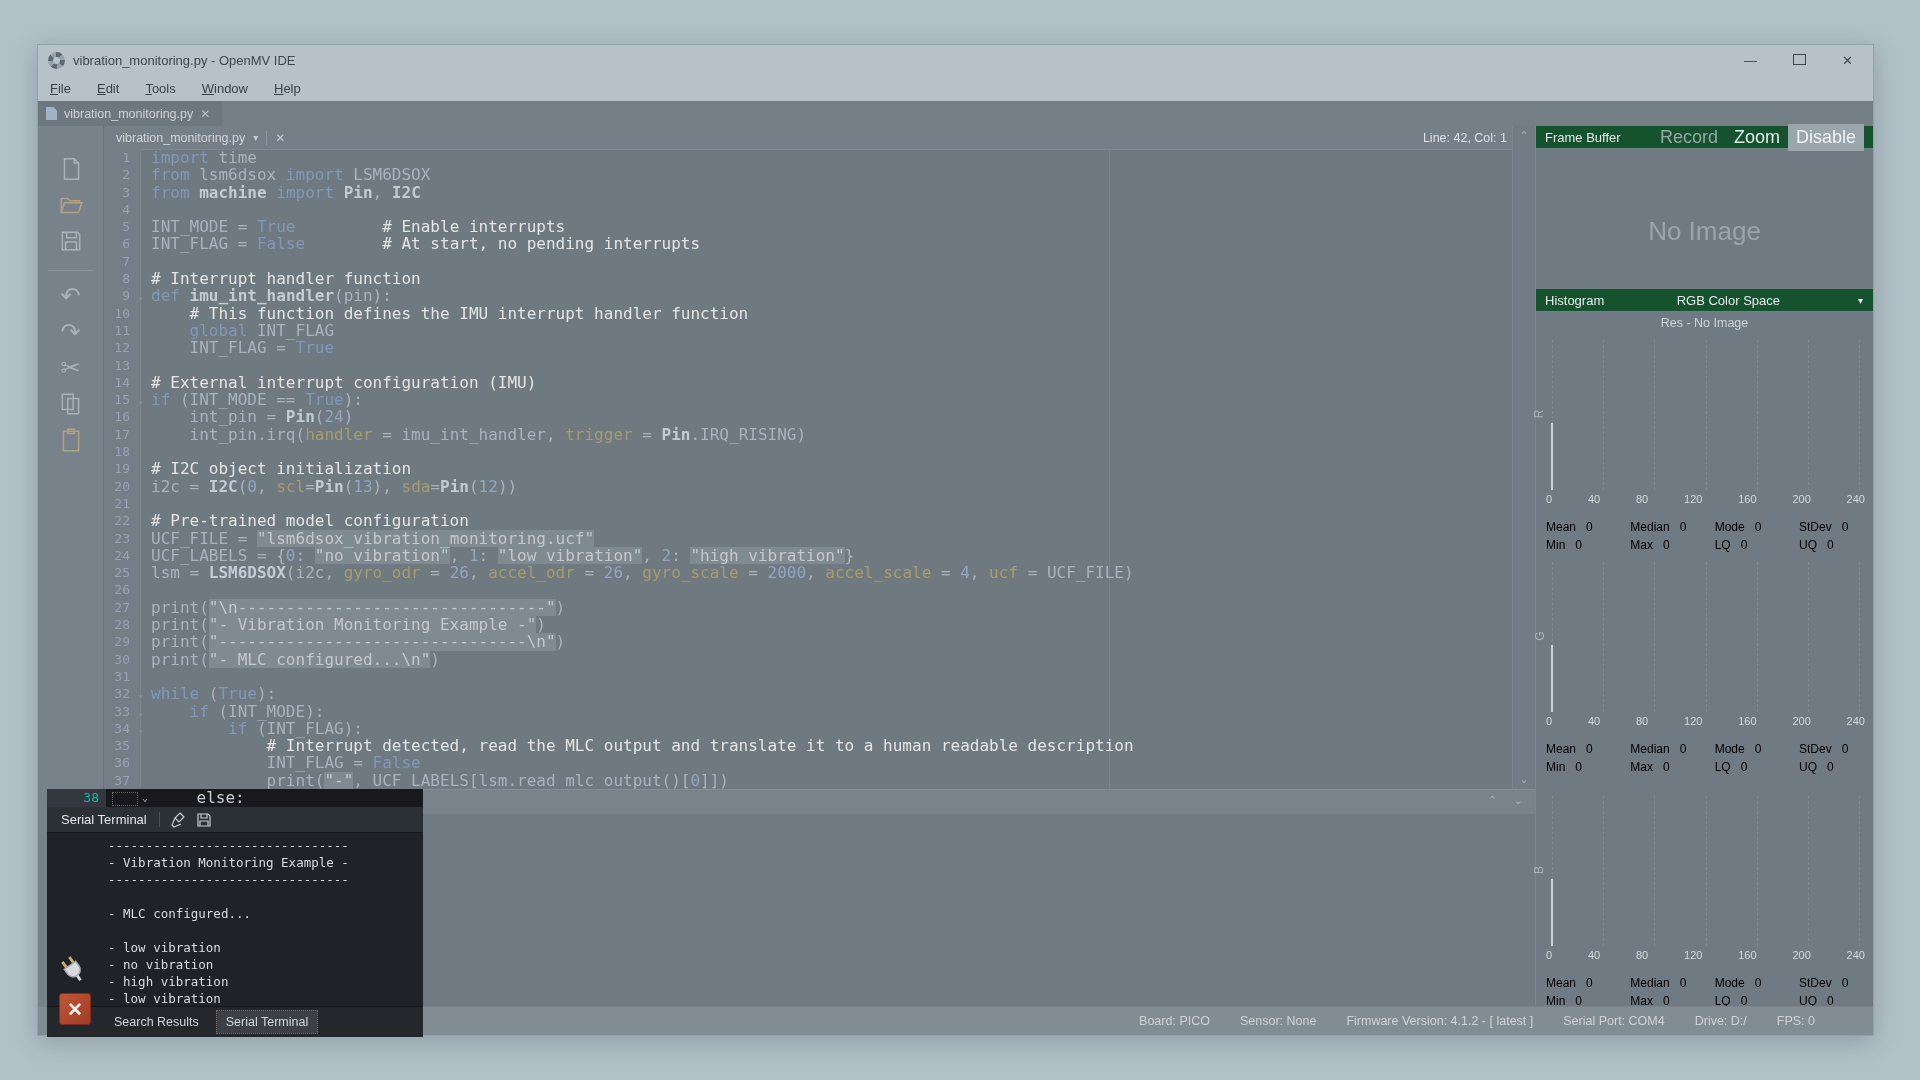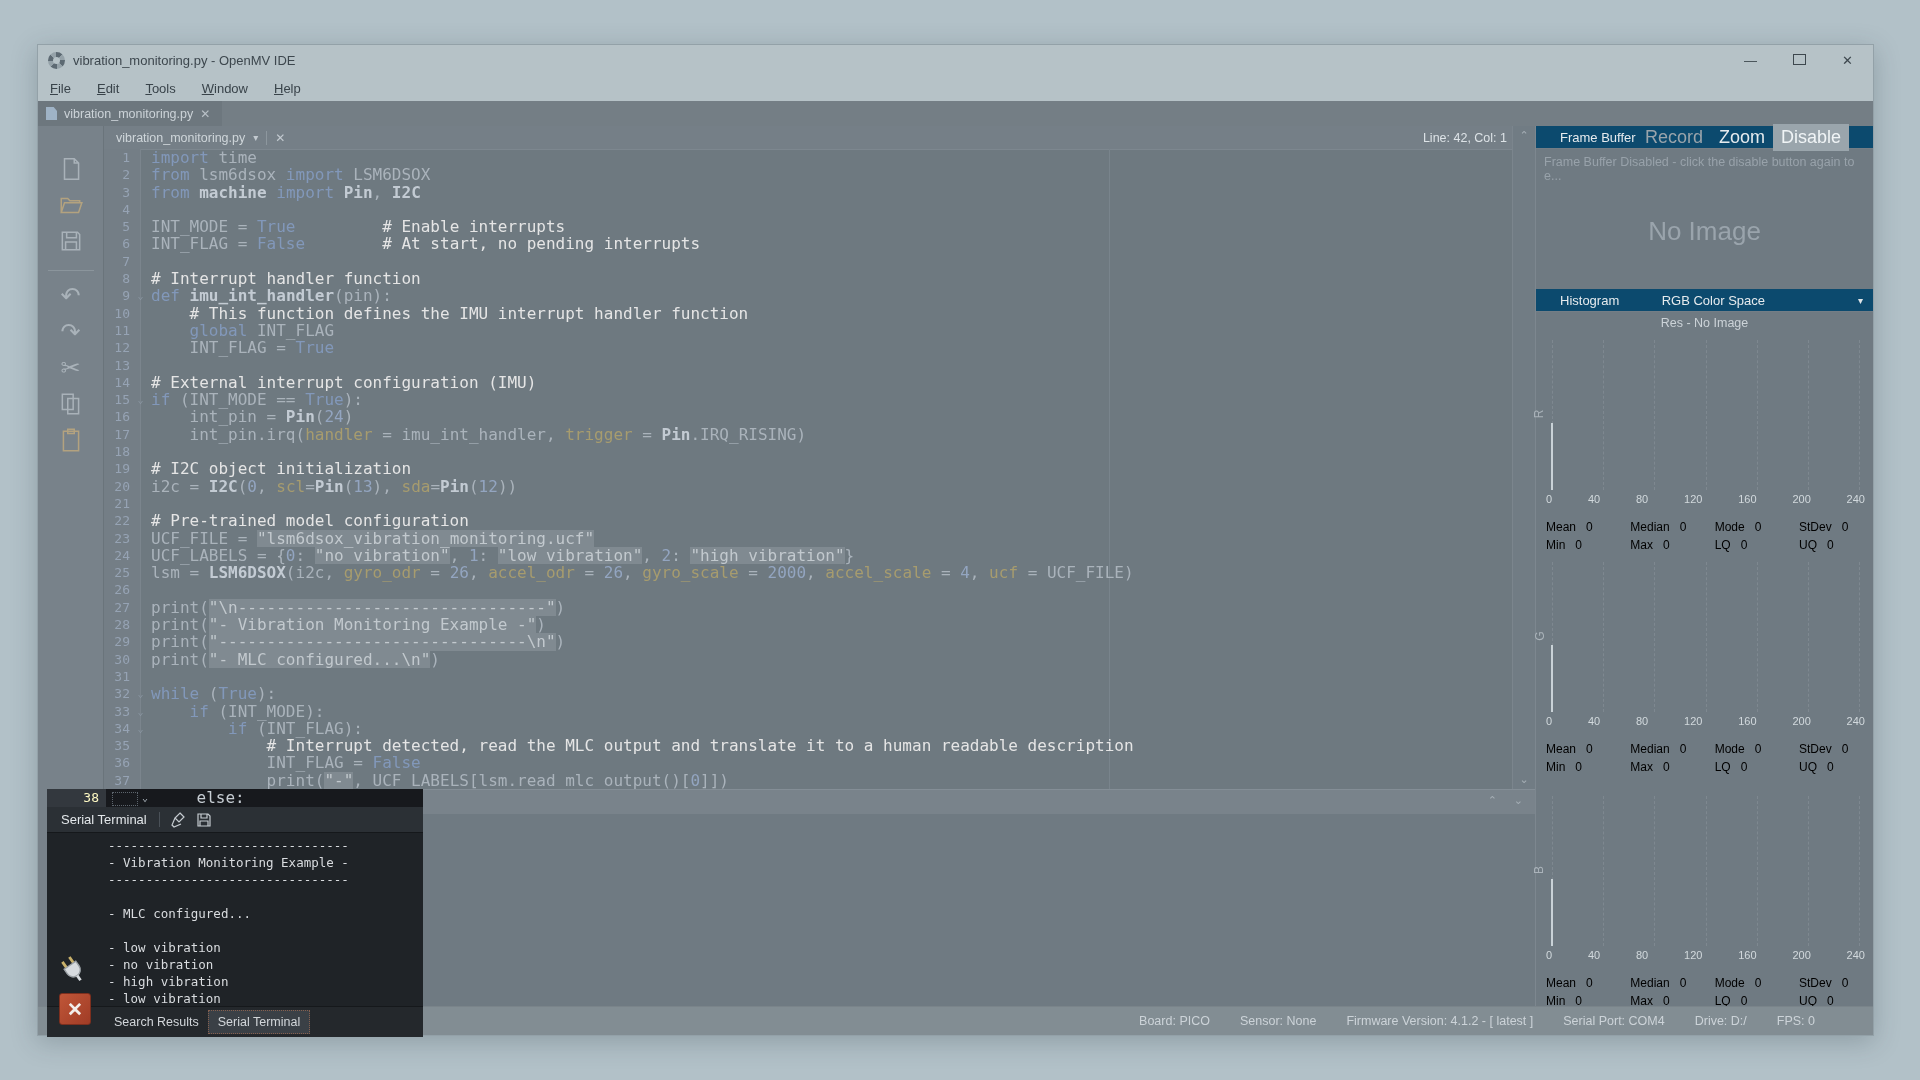--- a/index.html
+++ b/index.html
@@ -57,22 +57,22 @@
   .vscroll{position:absolute;right:0;top:0;height:663px;width:22px;background:#717c84;border-left:1px solid #7b858d;}
   .vscroll .up{position:absolute;top:3px;left:0;right:0;text-align:center;color:#a5aeb5;font-size:11px;}
   .vscroll .dn{position:absolute;bottom:3px;left:0;right:0;text-align:center;color:#a5aeb5;font-size:11px;}
   .dimpanel{position:absolute;left:0;right:0;top:663px;bottom:0;}
   .dimpanel .hd{height:24px;background:#79838b;border-top:1px solid #848e96;border-bottom:1px solid #69737a;position:relative;}
   .dimpanel .hd .c1{position:absolute;right:38px;top:4px;color:#a5aeb5;font-size:11px;}
   .dimpanel .hd .c2{position:absolute;right:12px;top:4px;color:#a5aeb5;font-size:11px;}
   .dimpanel .bd{position:absolute;top:25px;bottom:0;left:0;right:0;background:#6f7a82;}
   
   .rpanel{width:337px;flex:none;position:relative;background:#6f7a82;border-left:1px solid #7d878f;font-size:13px;}
-  .sechead{position:absolute;left:0;right:0;height:23px;background:#0c4a6e;color:#e6ebee;
-    display:flex;align-items:center;padding:0 24px;box-sizing:border-box;border-bottom:1px solid #747e86;}
+  .sechead{position:absolute;left:0;right:0;height:23px;background:#14532d;color:#e6ebee;
+    display:flex;align-items:center;padding:0 9px;box-sizing:border-box;border-bottom:1px solid #747e86;}
   .fbbtns{margin-left:auto;display:flex;align-items:center;gap:0;font-size:18px;}
   .fbbtn{padding:3px 8px;}
   .fbbtn.dim{color:#9aa4ab;}
   .fbbtn.on{background:#9aa5ac;color:#f0f4f6;}
   .fbnotice{position:absolute;left:8px;top:29px;color:#98a2aa;font-size:12.5px;}
   .noimage{position:absolute;left:0;right:0;top:90px;text-align:center;color:#9aa4ac;font-size:26px;}
   .histhead{top:163px;}
   .cspace{margin-left:auto;margin-right:84px;}
   .dd-caret{position:absolute;right:10px;font-size:10px;color:#dfe5e8;}
   .resline{position:absolute;left:0;right:0;top:190px;text-align:center;color:#ccd3d8;font-size:12.5px;}
@@ -86,33 +86,33 @@
     padding:0 0 0 4px;color:#d2d9dd;font-size:11px;}
   .stats{position:absolute;left:10px;right:10px;display:flex;justify-content:space-between;color:#000000;font-size:12px;}
   .stats .pair{display:flex;gap:10px;min-width:64px;}
   
   .statusbar{position:absolute;left:0;bottom:0;right:0;height:28px;background:#828d93;border-top:1px solid #7a848a;
     display:flex;align-items:center;justify-content:flex-end;gap:30px;padding-right:58px;font-size:12.5px;color:#ccd3d8;}
   
   .spot{position:absolute;left:9px;top:744px;width:376px;height:248px;background:#1f2327;z-index:5;}
   .code38{position:absolute;left:0;top:0;right:0;height:18px;background:#17191d;
     font-family:"DejaVu Sans Mono",monospace;font-size:16px;line-height:18px;white-space:pre;display:flex;}
-  .code38 .ln{width:59px;text-align:right;color:#fef9c3;font-size:13px;background:#33383e;padding-right:7px;box-sizing:border-box;}
+  .code38 .ln{width:59px;text-align:right;color:#14b8a6;font-size:13px;background:#33383e;padding-right:7px;box-sizing:border-box;}
   .code38 .dotbox{width:24px;height:12px;margin:3px 4px 0 6px;border:1px dotted #5d656d;}
   .code38 .fold{color:#b7c0c8;font-size:10px;margin-right:2px;}
   .code38 .txt{color:#c6cdd3;margin-left:8px;}
   .sthead{position:absolute;left:0;top:18px;right:0;height:25px;background:#2b3035;border-bottom:1px solid #15181b;
     display:flex;align-items:center;color:#e3e7ea;font-size:13px;padding-left:14px;}
   .sthead .sep{width:1px;height:15px;background:#4a5158;margin:0 10px 0 12px;}
   .sthead svg{width:16px;height:16px;margin-right:10px;}
   .stbody{position:absolute;left:0;top:43px;right:0;bottom:30px;overflow:hidden;
     font-family:"DejaVu Sans Mono",monospace;font-size:12.5px;line-height:17px;color:#d9dcdf;padding:5px 0 0 61px;}
   .stbody div{white-space:pre;min-height:17px;}
   .sttabs{position:absolute;left:0;bottom:0;right:0;height:30px;background:#24282c;border-top:1px solid #15181b;
-    display:flex;align-items:center;padding-left:58px;font-size:12.5px;color:#d2d6da;}
+    display:flex;align-items:center;gap:8px;padding-left:58px;font-size:12.5px;color:#d2d6da;}
   .sttab{padding:4px 9px;}
   .sttab.active{background:#3a4046;border:1px dotted #86604f;}
   .plugico{position:absolute;left:10px;top:165px;width:34px;height:34px;}
   .xico{position:absolute;left:12px;top:204px;width:30px;height:30px;background:linear-gradient(135deg,#c05638,#a03c26);
     border:1px solid #7d2f1e;border-radius:3px;display:flex;align-items:center;justify-content:center;
     color:#f2efec;font-size:19px;font-weight:bold;}
 </style>
 </head>
 <body>
 
@@ -256,21 +256,20 @@
 
       <div class="rpanel">
         <div class="sechead" style="top:0;">
           <span>Frame Buffer</span>
           <div class="fbbtns">
             <span class="fbbtn dim">Record</span>
             <span class="fbbtn">Zoom</span>
             <span class="fbbtn on">Disable</span>
           </div>
         </div>
-        <div class="fbnotice">Frame Buffer Disabled - click the disable button again to e...</div>
         <div class="noimage">No Image</div>
 
         <div class="sechead histhead">
           <span>Histogram</span>
           <span class="cspace">RGB Color Space</span>
           <span class="dd-caret">▾</span>
         </div>
         <div class="resline">Res - No Image</div>
         <div id="charts">
             <div class="chart" style="top: 212px; height: 216px;">

